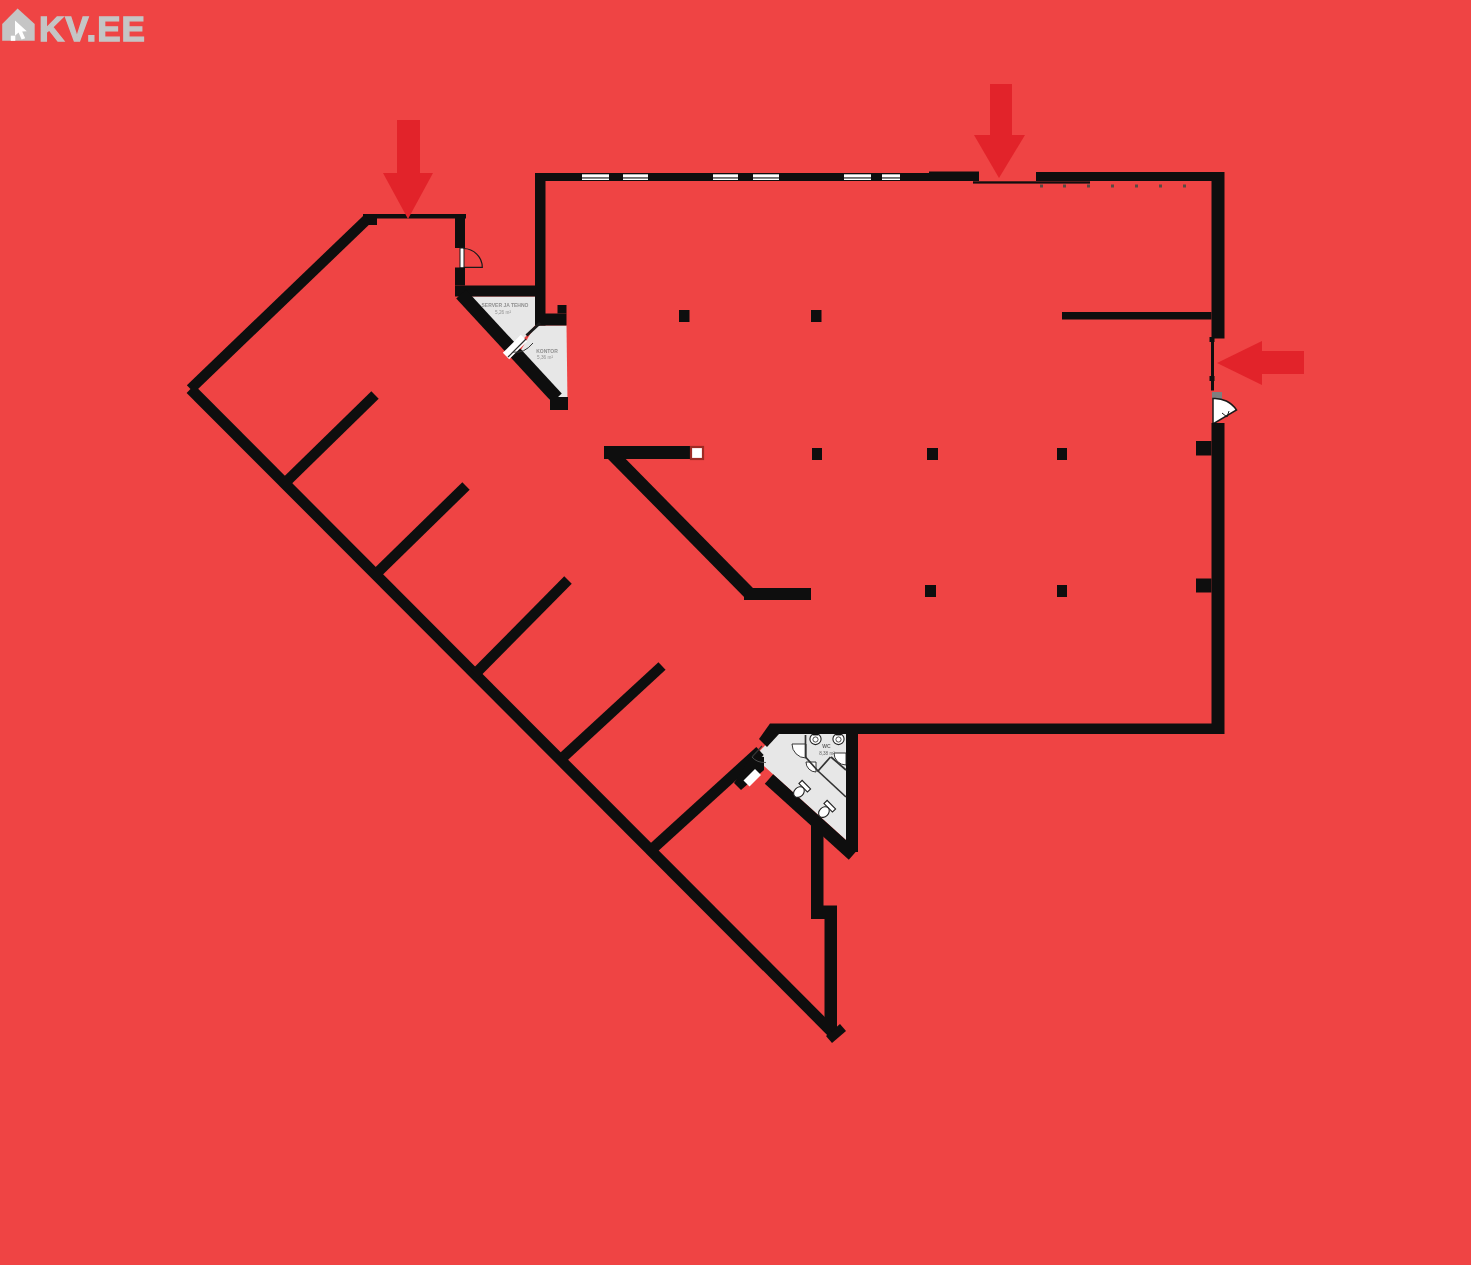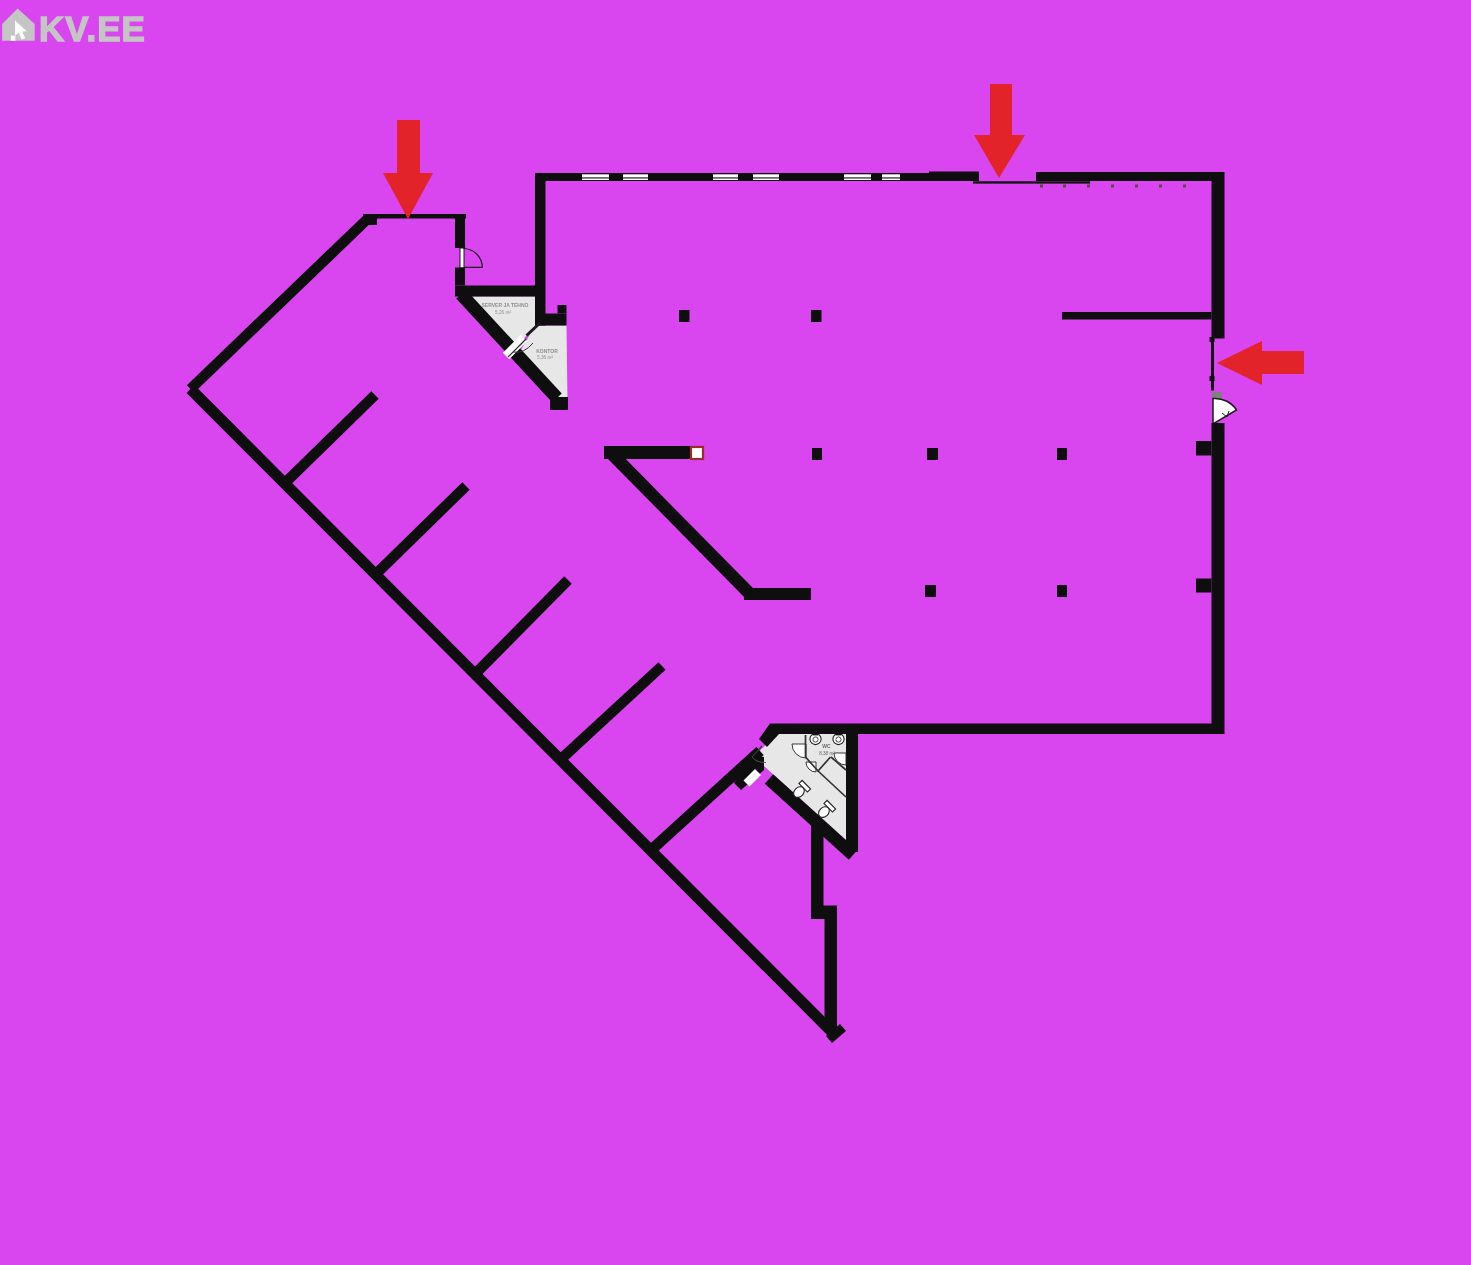--- a/index.html
+++ b/index.html
@@ -1,16 +1,16 @@
 <!DOCTYPE html>
 <html><head>
 <meta charset="utf-8">
 <style>
 html,body{margin:0;padding:0;background:#ffffff;}
-#page{position:relative;width:1471px;height:1265px;background:#d946ef;overflow:hidden;
+#page{position:relative;width:1471px;height:1265px;background:#ef4444;overflow:hidden;
 font-family:"Liberation Sans", sans-serif;}
 svg{position:absolute;left:0;top:0;}
 </style>
 </head>
 <body>
 <div id="page">
 <svg width="1471" height="1265" viewBox="0 0 1471 1265">
 <defs></defs>
 
 <g fill="#c5c5c5">

